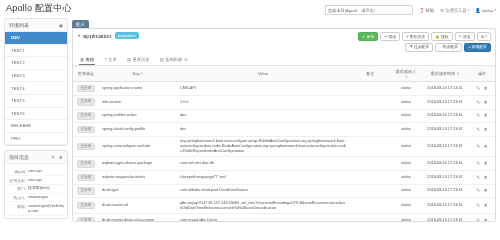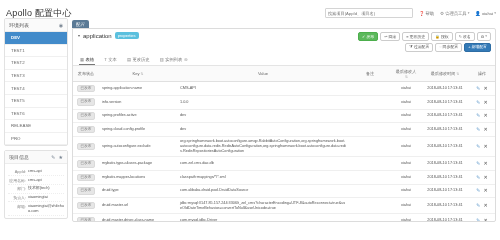--- a/index.html
+++ b/index.html
@@ -6,22 +6,22 @@
   html, body {
     width: 500px; height: 222px;
     font-family: "Liberation Sans", sans-serif;
     background: #ffffff;
     overflow: hidden;
   }
   .app { position: relative; width: 500px; height: 222px; }
 
   
   .topbar {
-    height: 18px; display: flex; align-items: center;
-    padding: 8px 4px 0 6px; background: #ffffff;
+    height: 18px; display: flex; 
+    padding: 2px 4px 0 6px; background: #ffffff;
   }
   .brand { font-size: 9px; color: #333; letter-spacing: .2px; white-space: nowrap; }
   .top-right { margin-left: auto; display: flex; align-items: center; gap: 6px; }
   .search-box {
     width: 88px; height: 10px; border: 1px solid #d4d4d4; border-radius: 1px;
     background: #fff; display: flex; align-items: center; padding: 0 2px;
   }
   .search-box input {
     border: 0; outline: none; width: 100%; font-size: 4.2px; color: #999;
     font-family: "Liberation Sans", sans-serif; background: transparent;

